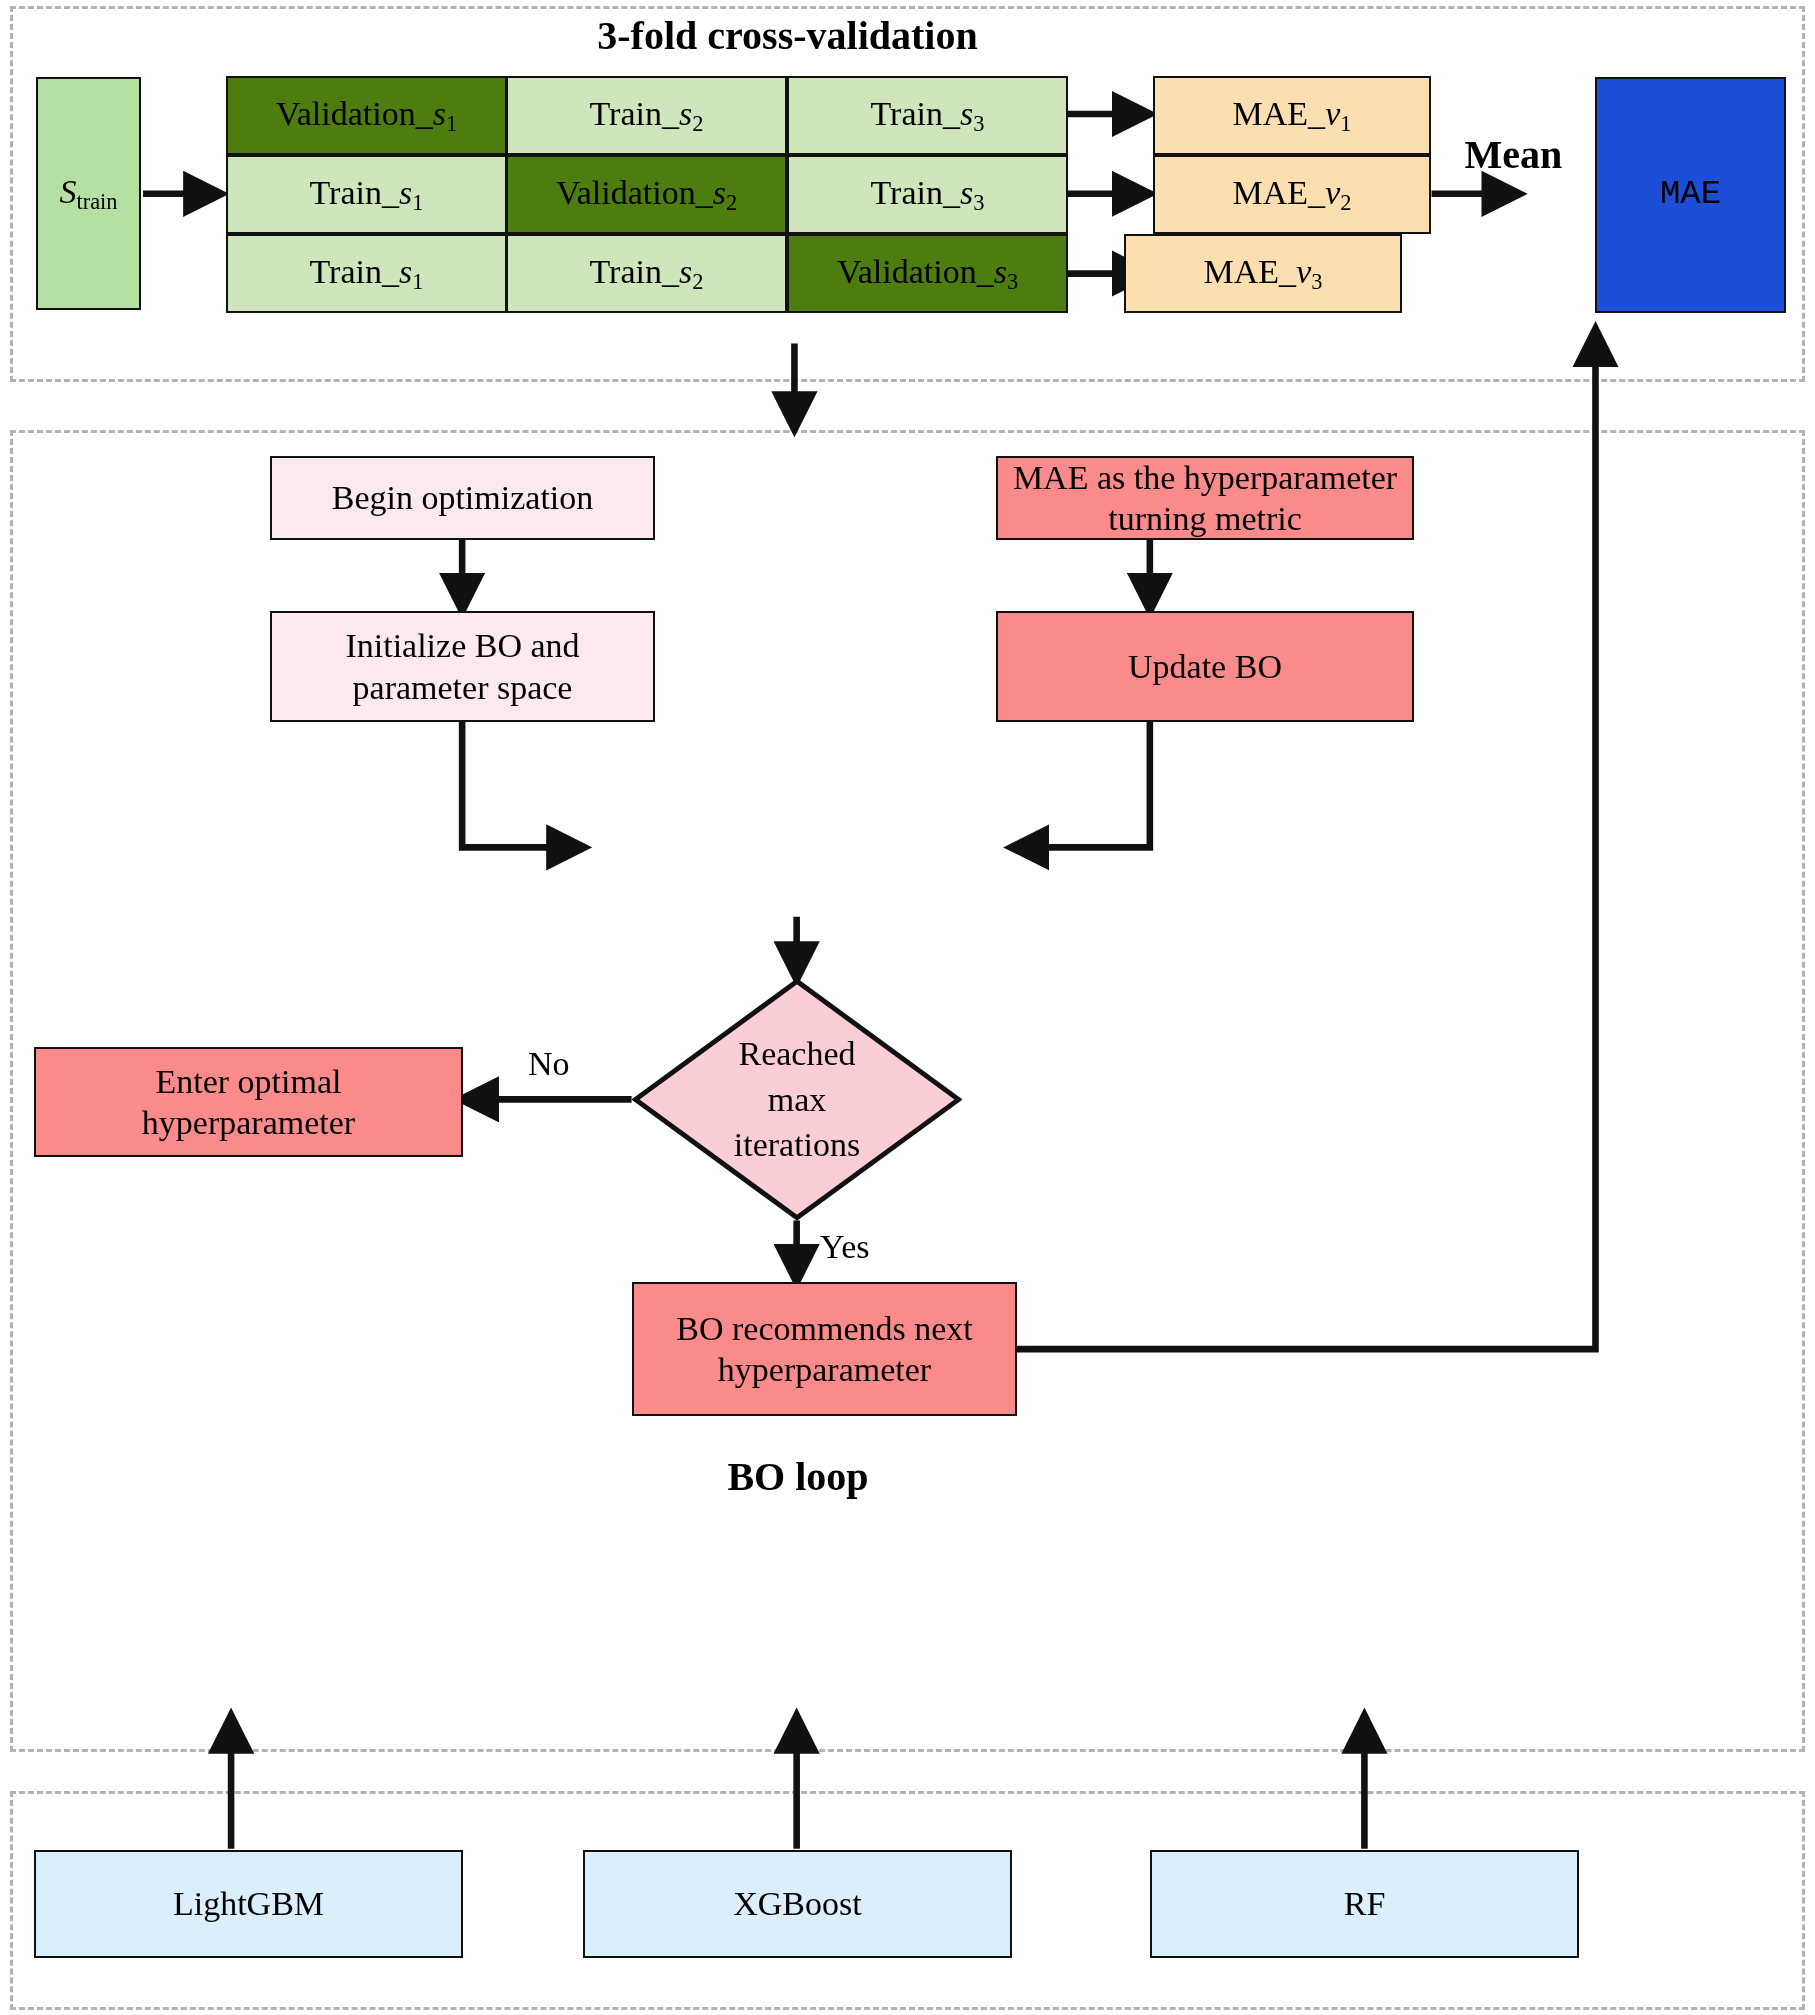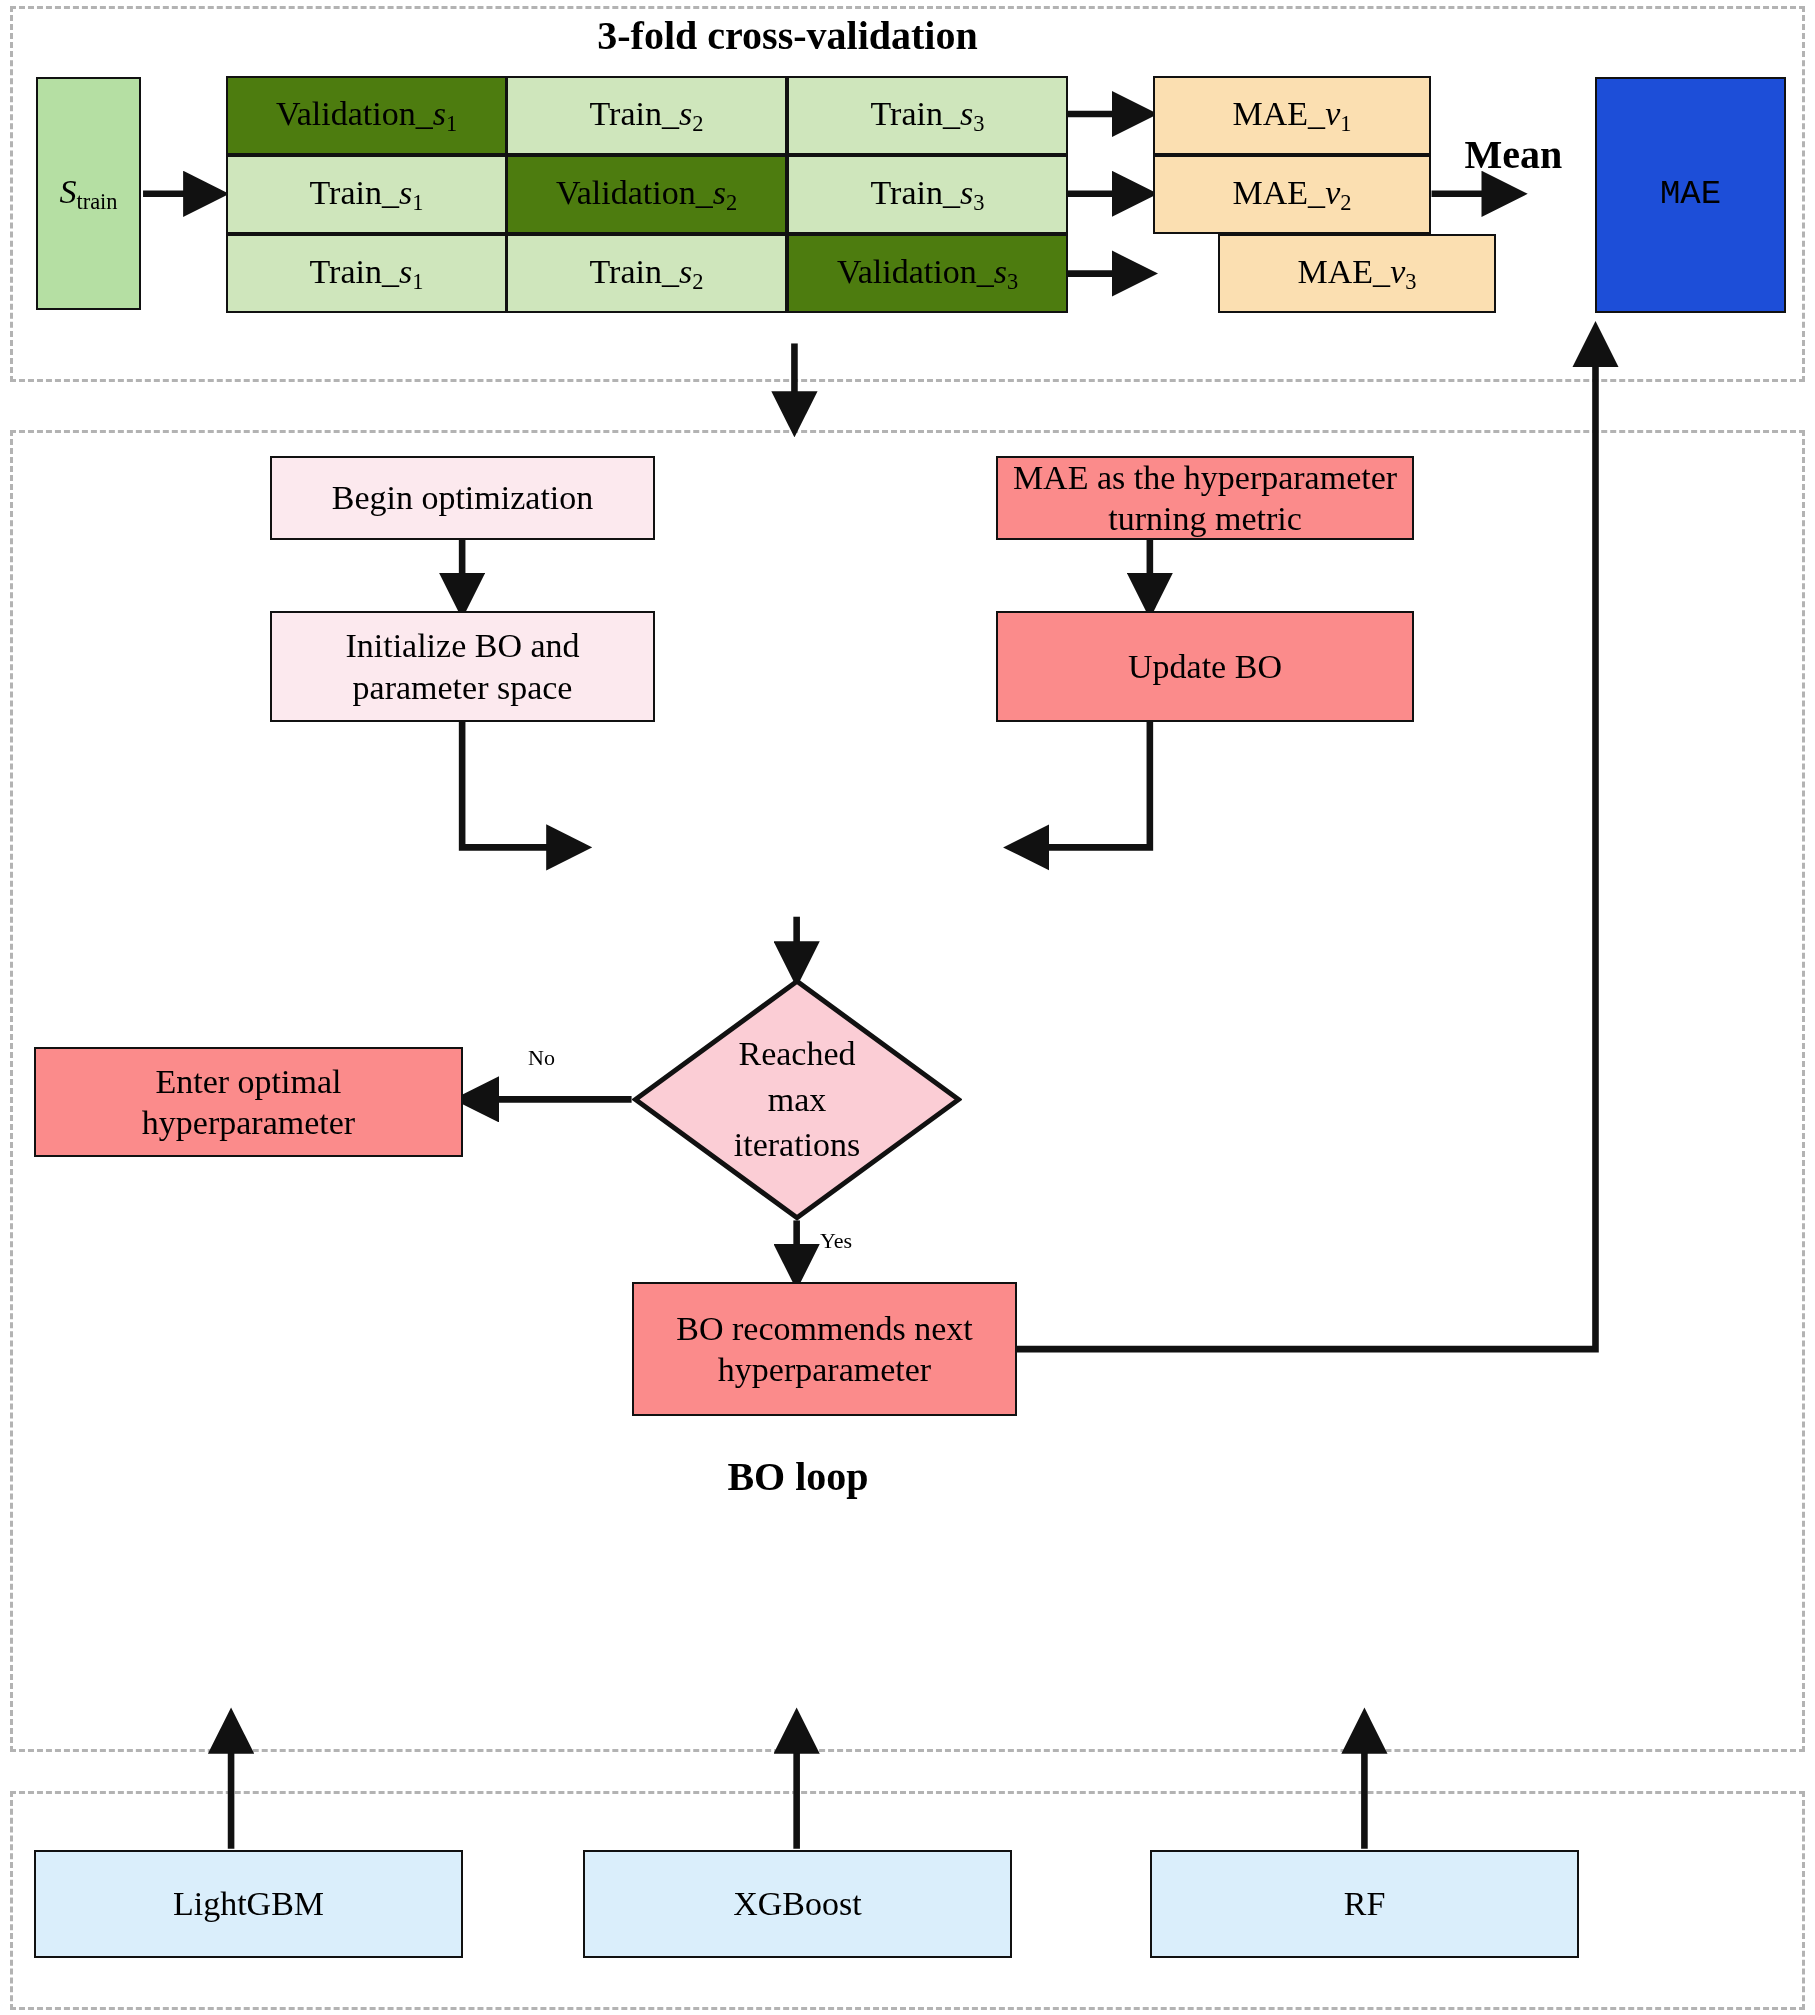--- a/index.html
+++ b/index.html
@@ -18,21 +18,21 @@
   .blue{background:#4d7c0f;}
   .orange{background:#fbdfb1;}
   .orangeDark{background:#1d4ed8;font-family:Liberation Mono, monospace;}
   .pinkLight{background:#fce9ee;}
   .pinkMid{background:#fbcdd5;}
   .red{background:#fb8b8b;}
   .lblue{background:#daeefb;}
   .dashbox{position:absolute;box-sizing:border-box;border:3.9px dashed #b3b3b3;}
   .caption{position:absolute;font-weight:bold;font-size:40px;text-align:center;
            white-space:nowrap;}
-  .edgelbl{position:absolute;font-size:22px;white-space:nowrap;}
+  .edgelbl{position:absolute;font-size:34px;white-space:nowrap;}
   .diamond{position:absolute;}
   .diamond .dtxt{position:absolute;left:0;top:0;width:100%;height:100%;
         display:flex;flex-direction:column;align-items:center;justify-content:center;
         font-size:34px;line-height:1.35;text-align:center;}
   sub{font-size:0.66em;vertical-align:-0.26em;}
   .it{font-style:italic;}
 </style>
 </head>
 <body>
 
@@ -118,21 +118,21 @@
   <div class="cell blue" style="left:787px;top:234px;width:281px;height:79px;">
     <span>Validation_<i class="it">s</i><sub>3</sub></span>
     </div>
 
   <div class="cell orange" style="left:1153px;top:76px;width:278px;height:79px;">
     <span>MAE_<i class="it">v</i><sub>1</sub></span>
     </div>
   <div class="cell orange" style="left:1153px;top:155px;width:278px;height:79px;">
     <span>MAE_<i class="it">v</i><sub>2</sub></span>
     </div>
-  <div class="cell orange" style="left:1218px;top:234px;width:278px;height:79px;">
+  <div class="cell orange" style="left:1124px;top:234px;width:278px;height:79px;">
     <span>MAE_<i class="it">v</i><sub>3</sub></span>
     </div>
 
   <div class="caption" style="left:1431px;top:131px;width:165px;">Mean</div>
 
   <div class="node orangeDark" style="left:1595px;top:77px;width:191px;height:236px;">
     <span>MAE</span>
   </div>
 
   <div class="node pinkLight" style="left:270px;top:456px;width:385px;height:84px;">

